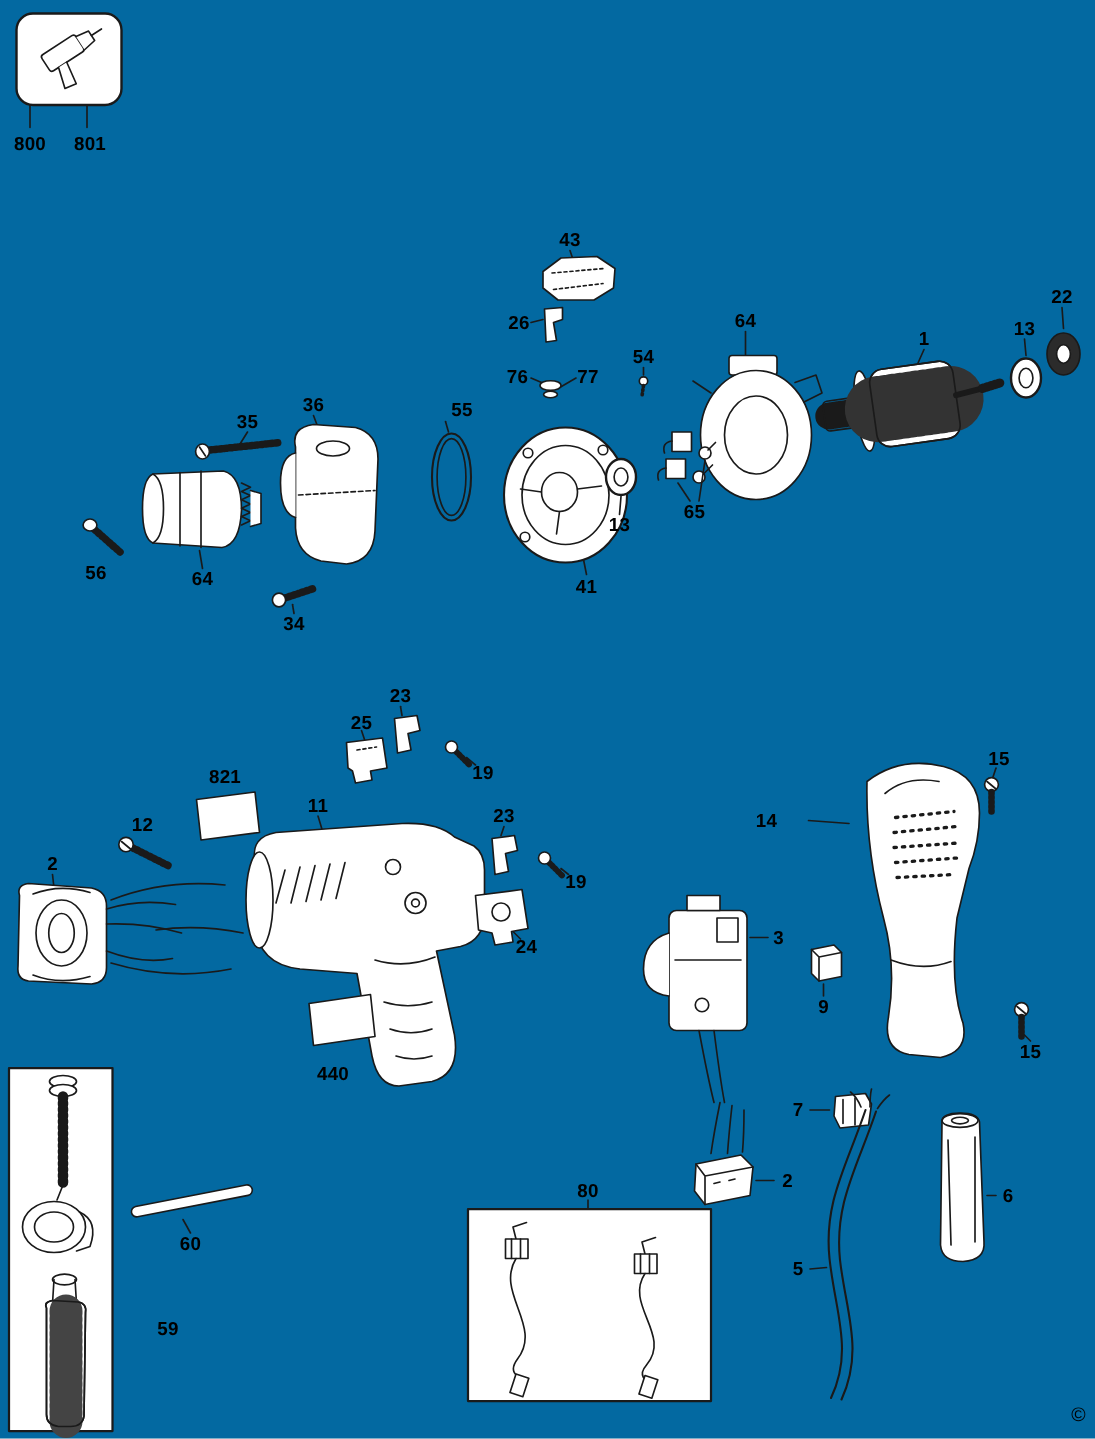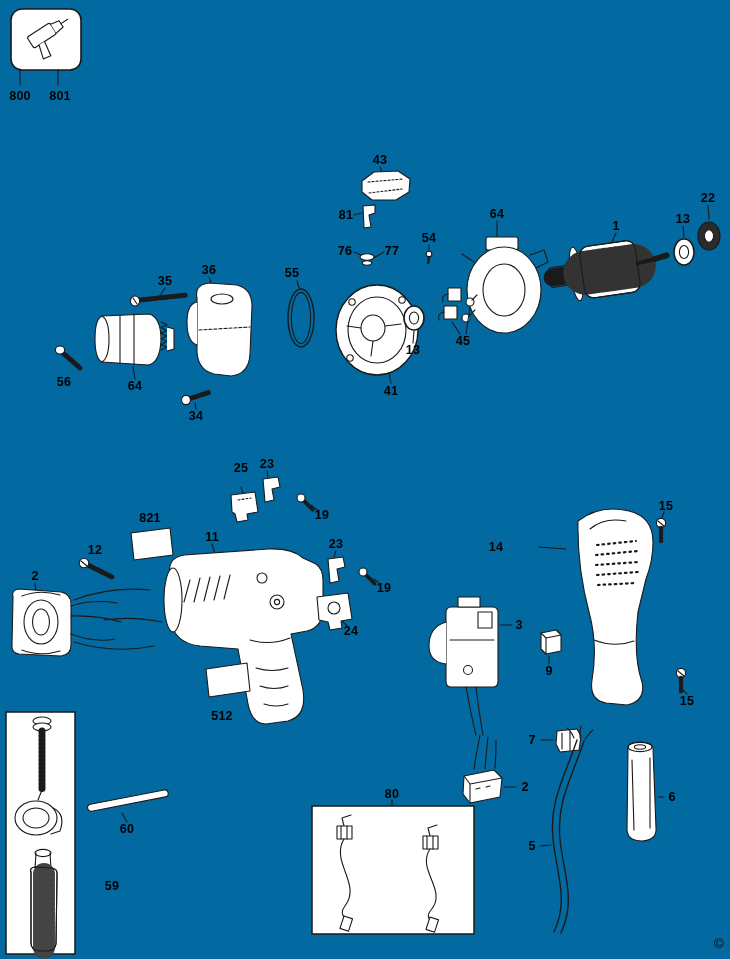--- a/index.html
+++ b/index.html
@@ -358,52 +358,52 @@
         <rect x="430" y="917" width="9" height="13" transform="rotate(18 430 917)" fill="#fff"></rect>
       </g>
 
     </g>
   </svg>
 
   <div>
     <span class="lbl" style="left:20px;top:96px">800</span>
     <span class="lbl" style="left:60px;top:96px">801</span>
     <span class="lbl" style="left:380px;top:160px">43</span>
-    <span class="lbl" style="left:346px;top:215px">81</span>
+    <span class="lbl" style="left:346px;top:215px">26</span>
     <span class="lbl" style="left:345px;top:251px">76</span>
     <span class="lbl" style="left:392px;top:251px">77</span>
     <span class="lbl" style="left:429px;top:238px">54</span>
     <span class="lbl" style="left:497px;top:214px">64</span>
     <span class="lbl" style="left:616px;top:226px">1</span>
     <span class="lbl" style="left:683px;top:219px">13</span>
     <span class="lbl" style="left:708px;top:198px">22</span>
     <span class="lbl" style="left:165px;top:281px">35</span>
     <span class="lbl" style="left:209px;top:270px">36</span>
-    <span class="lbl" style="left:292px;top:273px">55</span>
+    <span class="lbl" style="left:308px;top:273px">55</span>
     <span class="lbl" style="left:413px;top:350px">13</span>
     <span class="lbl" style="left:391px;top:391px">41</span>
-    <span class="lbl" style="left:463px;top:341px">45</span>
+    <span class="lbl" style="left:463px;top:341px">65</span>
     <span class="lbl" style="left:64px;top:382px">56</span>
     <span class="lbl" style="left:135px;top:386px">64</span>
     <span class="lbl" style="left:196px;top:416px">34</span>
     <span class="lbl" style="left:267px;top:464px">23</span>
-    <span class="lbl" style="left:241px;top:468px">25</span>
+    <span class="lbl" style="left:241px;top:482px">25</span>
     <span class="lbl" style="left:322px;top:515px">19</span>
     <span class="lbl" style="left:150px;top:518px">821</span>
     <span class="lbl" style="left:212px;top:537px">11</span>
     <span class="lbl" style="left:95px;top:550px">12</span>
-    <span class="lbl" style="left:496px;top:547px">14</span>
+    <span class="lbl" style="left:511px;top:547px">14</span>
     <span class="lbl" style="left:666px;top:506px">15</span>
     <span class="lbl" style="left:336px;top:544px">23</span>
     <span class="lbl" style="left:384px;top:588px">19</span>
     <span class="lbl" style="left:35px;top:576px">2</span>
     <span class="lbl" style="left:351px;top:631px">24</span>
     <span class="lbl" style="left:519px;top:625px">3</span>
     <span class="lbl" style="left:549px;top:671px">9</span>
-    <span class="lbl" style="left:222px;top:716px">512</span>
+    <span class="lbl" style="left:222px;top:716px">440</span>
     <span class="lbl" style="left:687px;top:701px">15</span>
     <span class="lbl" style="left:532px;top:740px">7</span>
     <span class="lbl" style="left:525px;top:787px">2</span>
     <span class="lbl" style="left:672px;top:797px">6</span>
     <span class="lbl" style="left:532px;top:846px">5</span>
     <span class="lbl" style="left:127px;top:829px">60</span>
     <span class="lbl" style="left:112px;top:886px">59</span>
     <span class="lbl" style="left:392px;top:794px">80</span>
     <span class="lbl copyright" style="left:719px;top:943px">©</span>
   </div>

